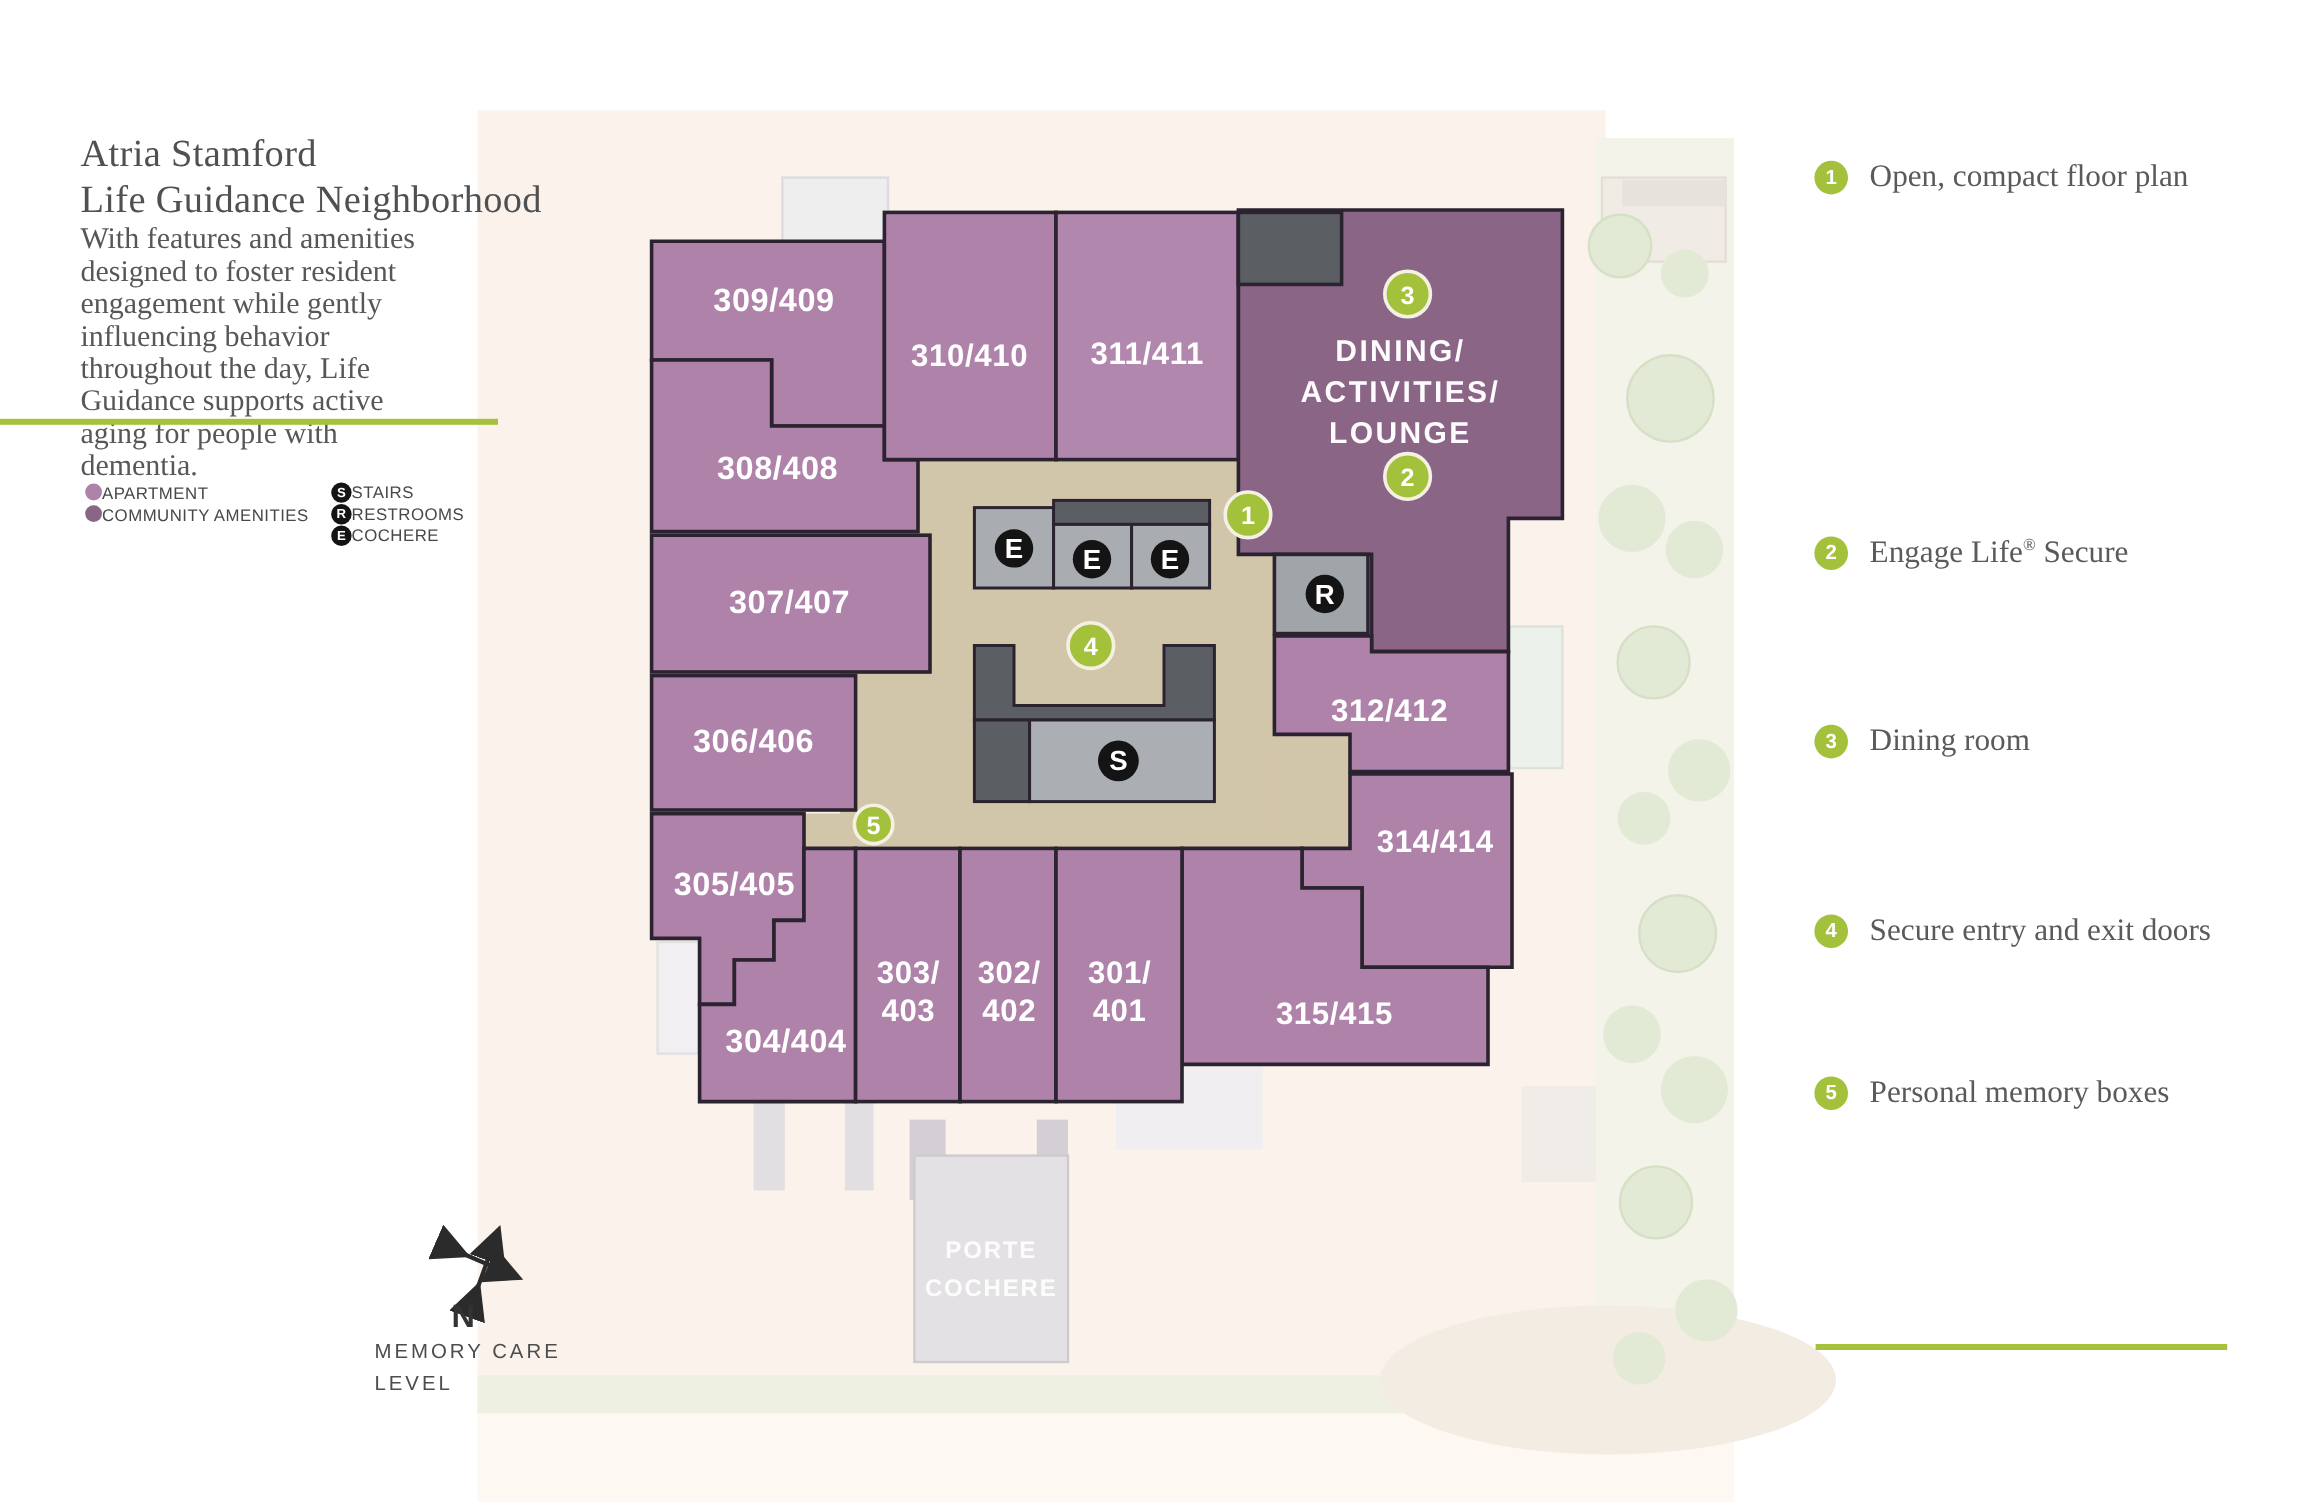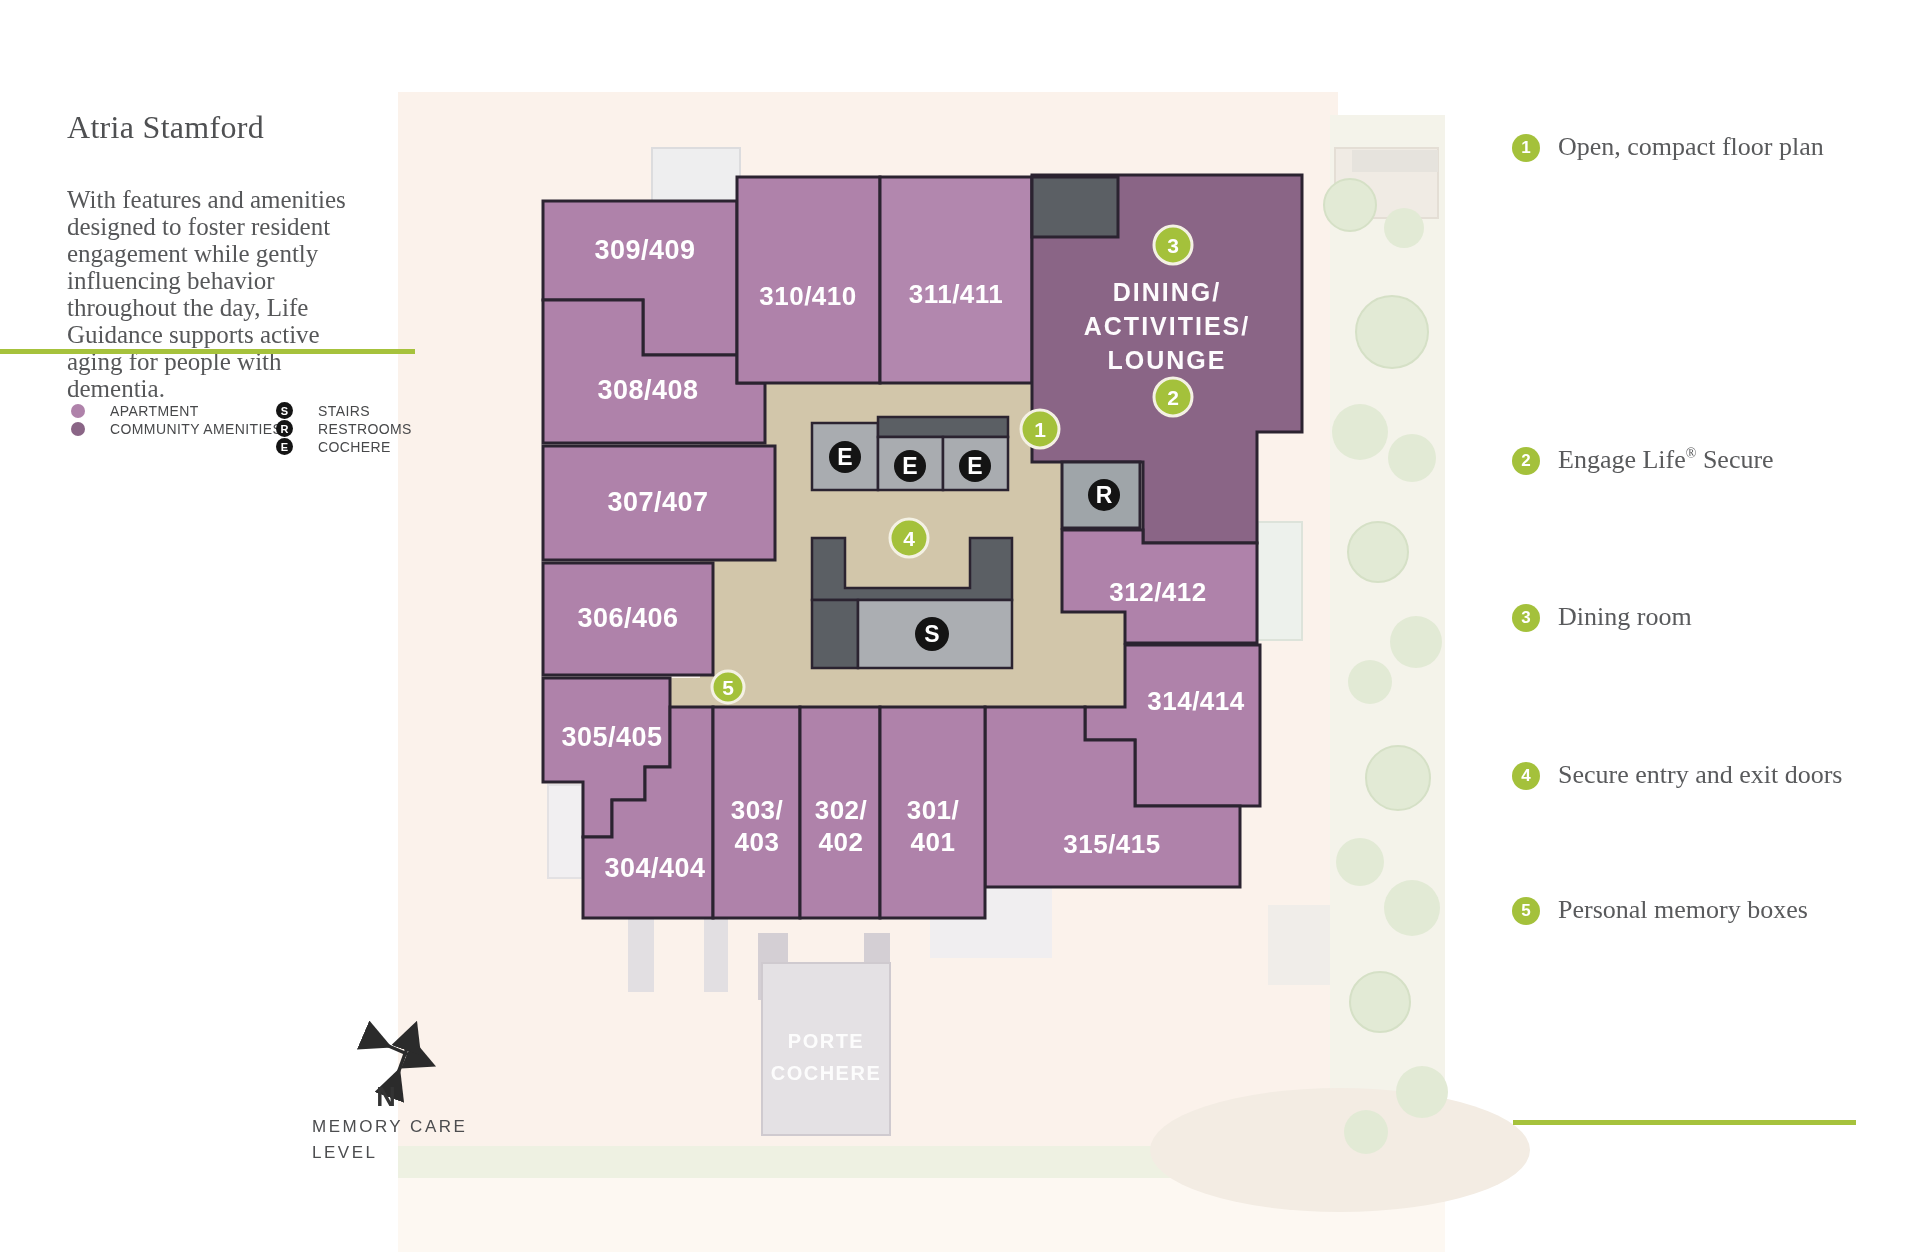--- a/index.html
+++ b/index.html
@@ -7,21 +7,21 @@
        font-family:"Liberation Sans",sans-serif;}
   .abs{position:absolute;}
   
   #title{left:67px;top:96px;width:420px;font-family:"Liberation Serif",serif;
          font-size:32px;line-height:39px;color:#4f5052;letter-spacing:.3px;margin-top:12px;}
   #para{left:67px;top:186px;width:300px;font-family:"Liberation Serif",serif;
         font-size:25px;line-height:27px;color:#565759;}
   #divider{left:0;top:349px;width:415px;height:5px;background:#a6c23c;}
   
   .lgd{font-size:14px;letter-spacing:.4px;color:#47484a;}
-  .lgd-row{position:absolute;display:flex;align-items:center;gap:25px;}
+  .lgd-row{position:absolute;display:flex;gap:0;}
   .dot{width:14px;height:14px;border-radius:50%;display:inline-block;}
   .glyph-circle{width:17px;height:17px;border-radius:50%;background:#141414;color:#fff;
         display:inline-flex;align-items:center;justify-content:center;
         font-size:11px;font-weight:bold;}
   
   .feat{position:absolute;left:1512px;display:flex;align-items:flex-start;gap:18px;}
   .feat-num{width:28px;height:28px;border-radius:50%;background:#a4c13b;color:#fff;
         display:inline-flex;align-items:center;justify-content:center;
         font-size:17px;font-weight:bold;flex:0 0 auto;margin-top:2px;}
   .feat-label{font-family:"Liberation Serif",serif;font-size:26px;color:#595a5c;}
@@ -186,20 +186,21 @@
 
   <g stroke="#2b2b2b" stroke-width="3.5">
     <line x1="384" y1="1044" x2="428" y2="1063" marker-start="url(#ah)" marker-end="url(#ah)"></line>
     <line x1="397" y1="1076" x2="414" y2="1029" marker-start="url(#ah)" marker-end="url(#ah)"></line>
   </g>
   <text x="386" y="1106" text-anchor="middle" font-size="27" font-weight="600" fill="#333">N</text>
 </svg>
 
 <div class="abs" id="title">
   <div>Atria Stamford</div>
+  <div>Life Guidance Neighborhood</div>
 </div>
 <div class="abs" id="para">With features and amenities designed to foster resident engagement while gently influencing behavior throughout the day, Life Guidance supports active aging for people with dementia.</div>
 <div class="abs" id="divider"></div>
 
 <div class="lgd-row" style="left:71px;top:403px">
   <span class="dot" style="background:#af82aa"></span>
   <span class="lgd">APARTMENT</span>
 </div>
 <div class="lgd-row" style="left:71px;top:421px">
   <span class="dot" style="background:#8a6586"></span>

